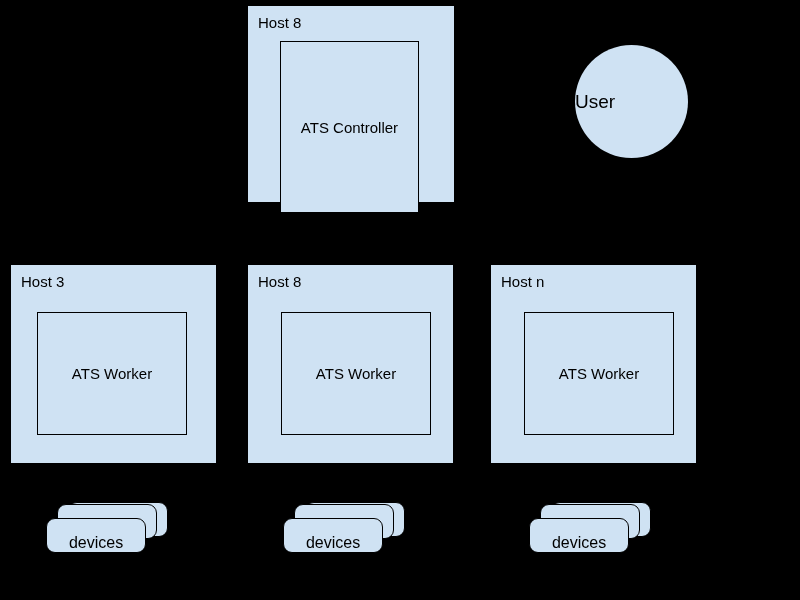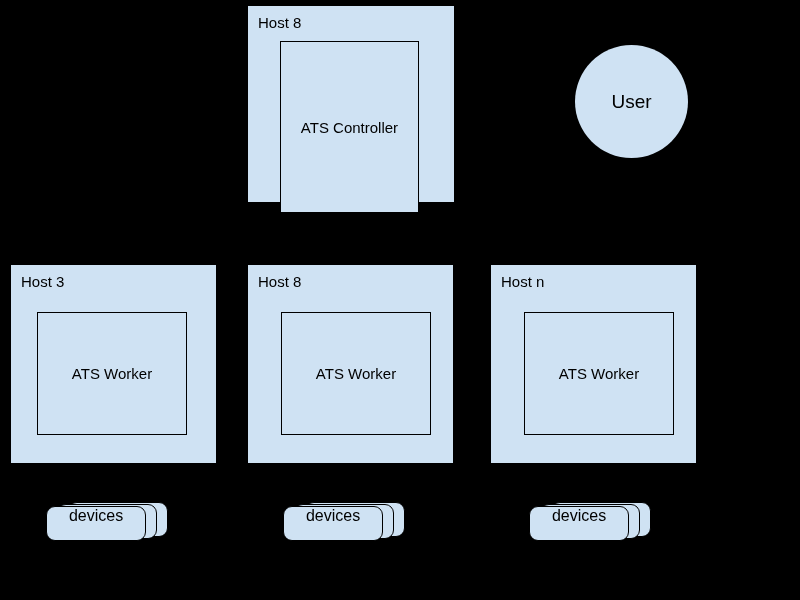--- a/index.html
+++ b/index.html
@@ -54,21 +54,20 @@
     white-space: nowrap;
   }
 
   
   .actor-ellipse {
     position: absolute;
     background: #cfe2f3;
     border-radius: 50%;
     display: flex;
     align-items: center;
-    justify-content: center;
   }
   .actor-label {
     font-size: 19px;
     line-height: 21px;
     color: #000000;
     white-space: nowrap;
   }
 
   
   .device-stack {
@@ -82,24 +81,24 @@
     border: 1px solid #000000;
     border-radius: 9px;
     box-sizing: border-box;
     width: 100px;
     height: 35px;
   }
   .device-layer.back2 { left: 22px; top: 0px;  z-index: 1; }
   .device-layer.back1 { left: 11px; top: 2px;  z-index: 2; }
   .device-layer.front {
     left: 0px;
-    top: 4px;
+    top: 16px;
     z-index: 3;
     display: flex;
-    align-items: flex-start;
+    align-items: flex-end;
     justify-content: center;
   }
   .device-label {
     font-size: 16px;
     line-height: 18px;
     color: #000000;
     white-space: nowrap;
   }
 </style>
 </head>

